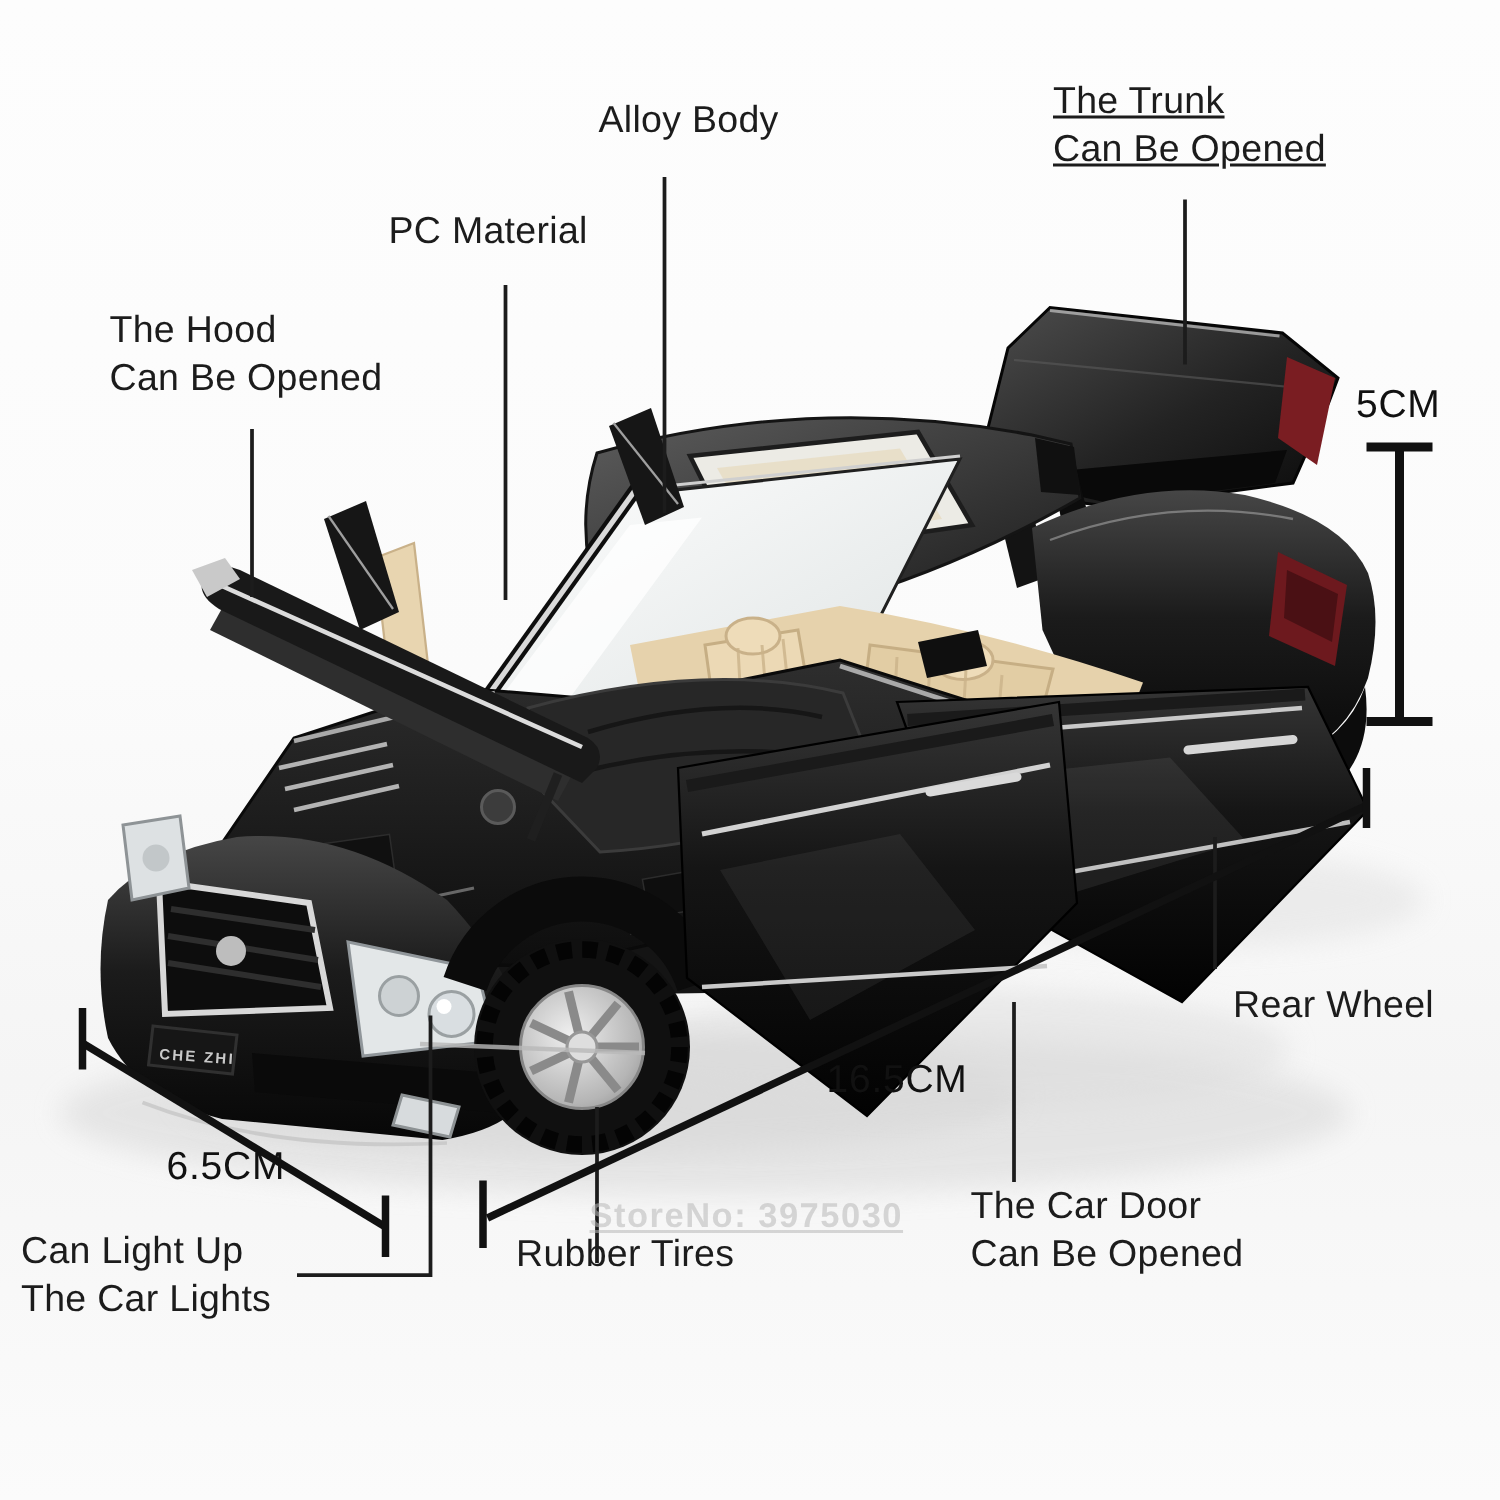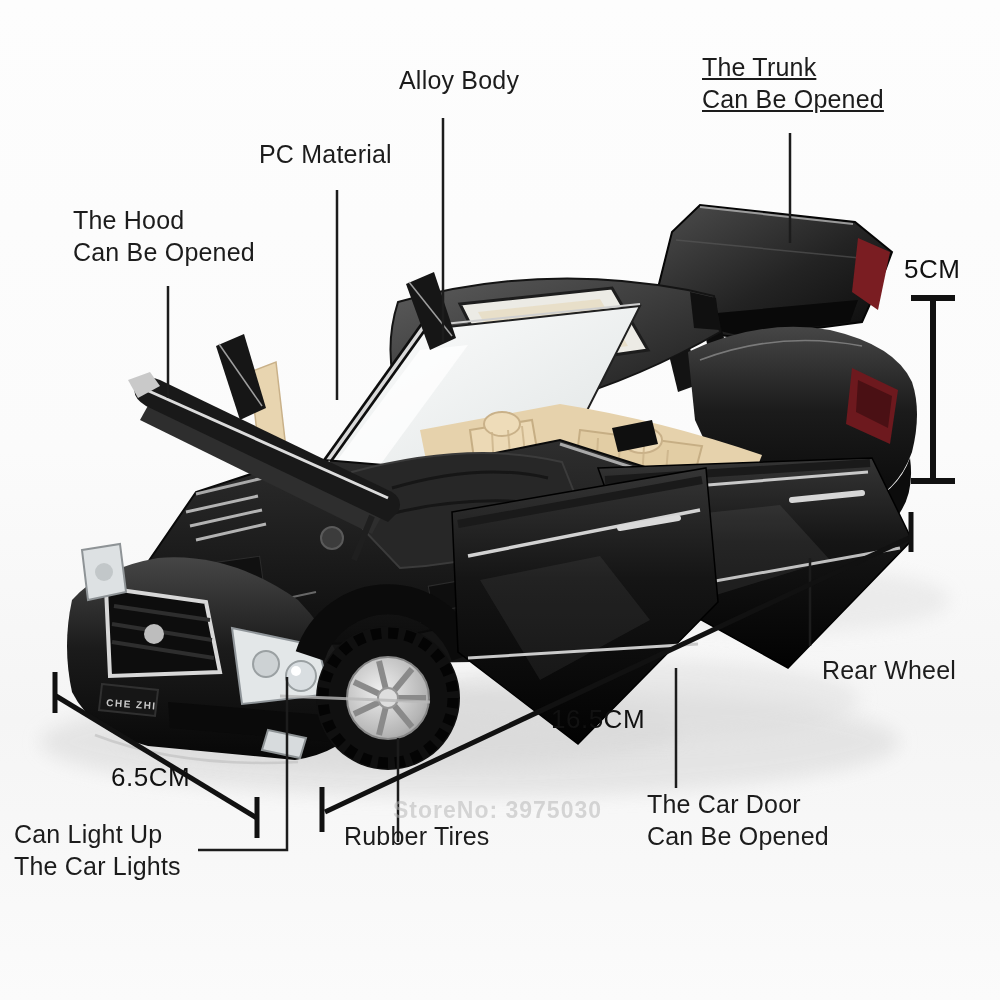--- a/index.html
+++ b/index.html
@@ -272,15 +272,15 @@
     <div>Can Be Opened</div>
   </div>
 
   <div class="lbl" style="left:344px;top:820px;">Rubber Tires</div>
 
   <div class="lbl" style="left:14px;top:818px;">
     <div>Can Light Up</div>
     <div>The Car Lights</div>
   </div>
 
-  <div class="wm" style="left:393px;top:797px;">StoreNo: 3975030</div>
+  <div class="wm" style="left:393px;top:797px;text-decoration:underline;">StoreNo: 3975030</div>
 
 </div>
 
 </body></html>

